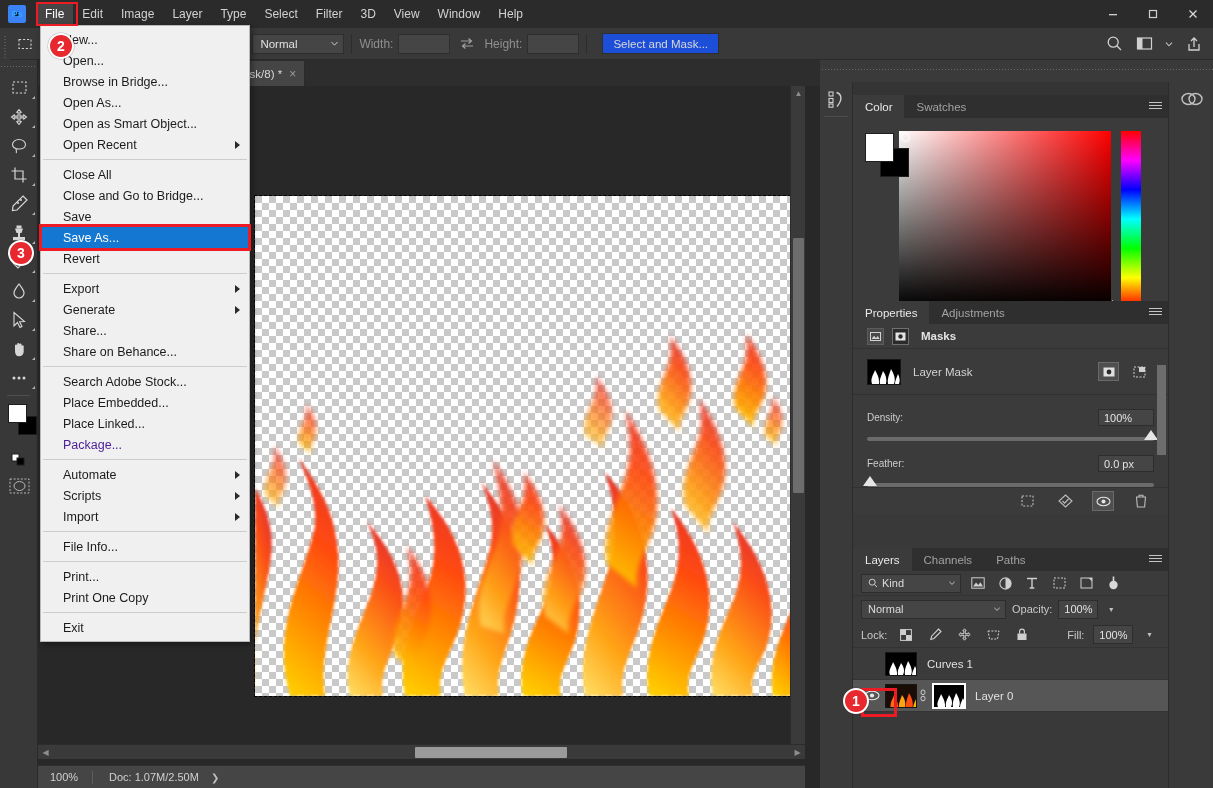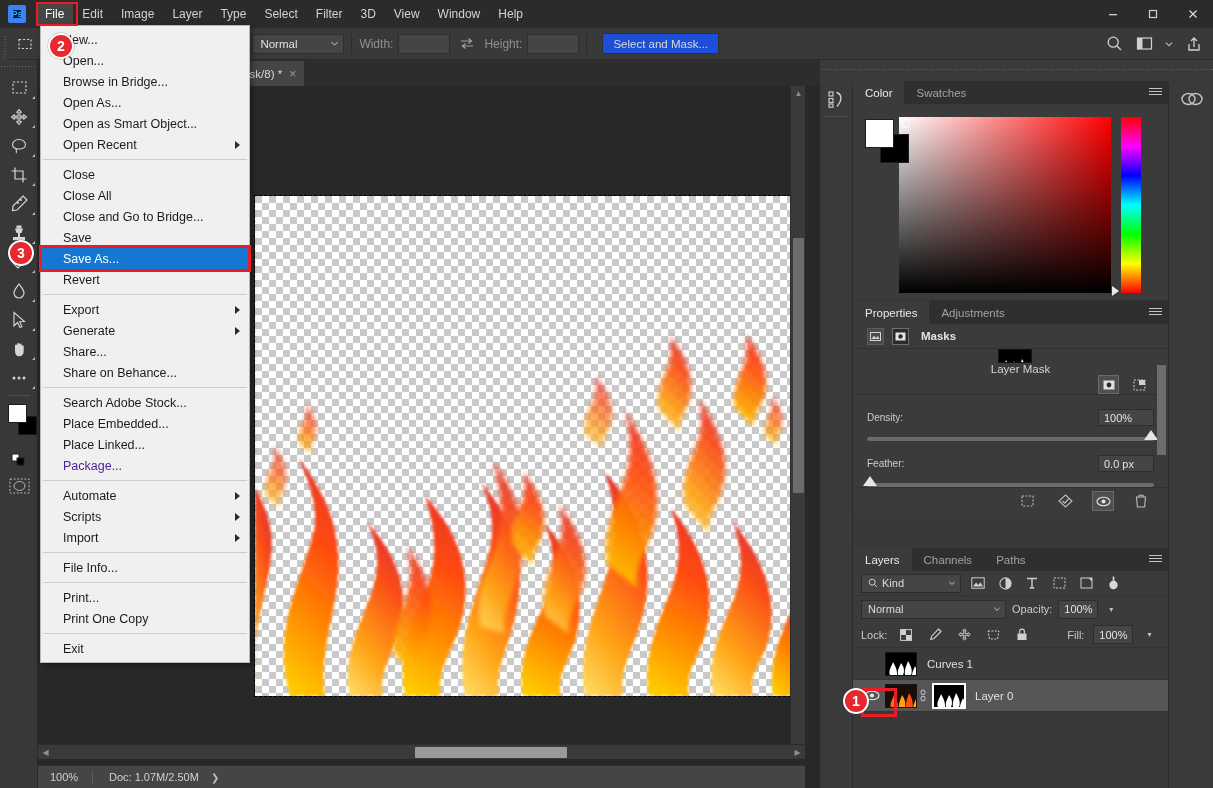--- a/index.html
+++ b/index.html
@@ -15,21 +15,21 @@
   }
   .app { position:absolute; inset:0; }
 
   
   .menubar {
     position:absolute; left:0; top:0; width:1213px; height:28px;
     background:#2b2b2b; display:flex; align-items:center;
   }
   .ps-logo {
     width:18px;height:18px;margin-left:8px;margin-right:10px;
-    background:#001e36;border:5px solid #3b82f6;border-radius:2px;
+    background:#001e36;border:7px solid #3b82f6;border-radius:2px;
     color:#31a8ff;font-size:9px;font-weight:bold;
     display:flex;align-items:center;justify-content:center;
   }
   .menu-item {
     padding:4px 9px; color:#d2d2d2; font-size:12px; cursor:default;
     position:relative;
   }
   .menu-item.active { background:#454545; color:#fff; }
   .menu-hl {
     position:absolute; left:36px; top:2px; width:42px; height:24px;
@@ -152,21 +152,21 @@
 
   .panel { position:absolute; left:33px; width:315px; background:#393939; }
   .panel-tabs { height:23px; background:#2f2f2f; display:flex; align-items:stretch; }
   .ptab { padding:0 12px; display:flex; align-items:center; font-size:11.5px; color:#a2a2a2; }
   .ptab.active { background:#3b3b3b; color:#eaeaea; }
   .pmenu { margin-left:auto; width:26px; display:flex; align-items:center; justify-content:center; }
   .pmenu span { display:block; width:13px; height:9px;
     background:repeating-linear-gradient(to bottom,#c4c4c4 0 1.5px, transparent 1.5px 3px); }
 
   
-  #colorPanel { top:21px; height:219px; }
+  #colorPanel { top:35px; height:219px; }
   .color-body { position:relative; height:196px; background:#3b3b3b; }
   .cp-swatches { position:absolute; left:12px; top:15px; width:48px; height:44px; }
   .cp-fg { position:absolute; left:0;top:0;width:29px;height:29px;background:#fff;border:1px solid #1f1f1f;z-index:2;}
   .cp-bg { position:absolute; left:15px;top:15px;width:29px;height:29px;background:#000;border:1px solid #1f1f1f;z-index:1;}
   .cp-field { position:absolute; left:46px; top:13px; width:212px; height:176px;
      background:
        linear-gradient(to top, #000, transparent),
        linear-gradient(to right, #fff, #ff0000);
   }
   .cp-field .marker { position:absolute; left:2px; top:2px; width:9px;height:9px;border:1.5px solid #fff;border-radius:50%;}
@@ -176,21 +176,21 @@
   .cp-strip .caret { position:absolute; left:-9px; bottom:-3px; width:0;height:0;
      border-top:5px solid transparent;border-bottom:5px solid transparent;border-left:7px solid #e9e9e9;}
 
   
   #propsPanel { top:241px; height:247px; }
   .props-body { background:#3b3b3b; }
   .props-head { height:25px; display:flex; align-items:center; padding-left:14px; gap:8px; border-bottom:1px solid #313131;}
   .pbtn-sq { width:17px;height:17px;background:#4a4a4a;border:1px solid #5c5c5c;display:flex;align-items:center;justify-content:center;}
   .pbtn-sq.sel { background:#2b2b2b; border-color:#6f6f6f;}
   .props-head .ttl { font-size:11.5px; color:#e4e4e4; font-weight:bold; margin-left:4px;}
-  .mask-row { height:46px; display:flex; align-items:center; padding:0 6px 0 14px; border-bottom:1px solid #313131;flex-direction:column;}
+  .mask-row { height:46px; display:flex; align-items:center; padding:0 6px 0 14px; border-bottom:1px solid #313131;}
   .mask-thumb { width:34px;height:26px; background:#000; border:1px solid #161616; position:relative; overflow:hidden;}
   .mask-row .mlabel { margin-left:12px; font-size:11.5px; color:#d2d2d2;}
   .mask-row .mbtns { margin-left:auto; display:flex; gap:10px; padding-right:12px;}
   .mb { width:21px;height:19px;display:flex;align-items:center;justify-content:center;}
   .mb.sel { background:#4f4f4f; border:1px solid #6a6a6a;}
   .sliderrow { padding:14px 14px 0 14px; }
   .sl-top { display:flex; align-items:center; }
   .sl-label { font-size:10px; color:#cdcdcd; }
   .sl-val { margin-left:auto; background:#454545;border:1px solid #2d2d2d;height:17px;min-width:56px;
             color:#e2e2e2;font-size:11px;display:flex;align-items:center;padding:0 5px;}
@@ -848,21 +848,20 @@
     <div class="fm-item">Open...</div>
     <div class="fm-item">Browse in Bridge...</div>
     <div class="fm-item">Open As...</div>
     <div class="fm-item">Open as Smart Object...</div>
     <div class="fm-item">
       <span>Open Recent</span>
       <span class="sub"></span>
     </div>
     <div class="fm-sep"></div>
 
-    <div class="fm-item">Close</div>
     <div class="fm-item">Close All</div>
     <div class="fm-item">Close and Go to Bridge...</div>
     <div class="fm-item">Save</div>
     <div class="fm-item hl" style="position:relative;">
       <span>Save As...</span>
       <span class="fm-hlbox"></span>
     </div>
     <div class="fm-item">Revert</div>
     <div class="fm-sep"></div>
 

